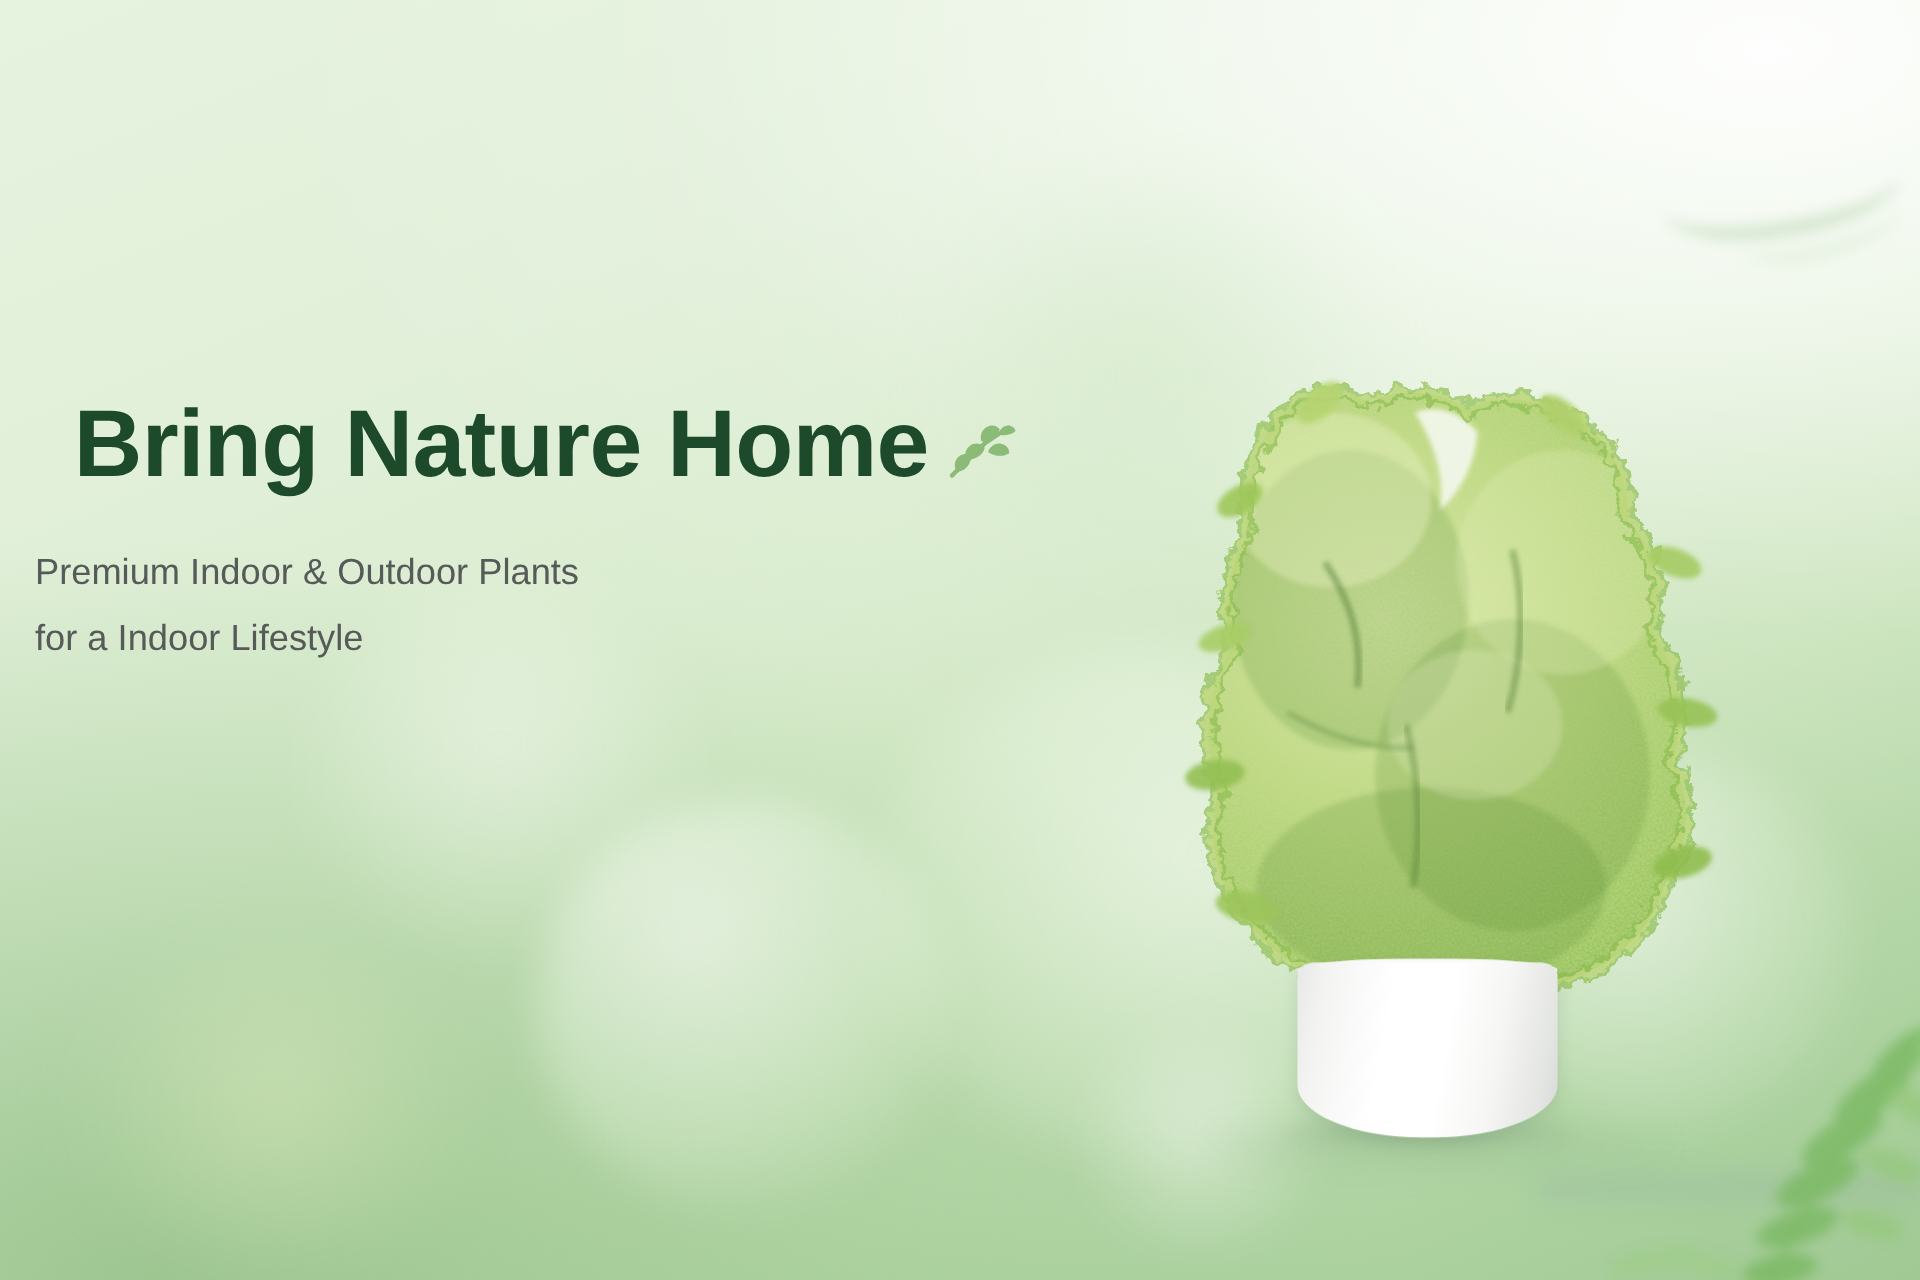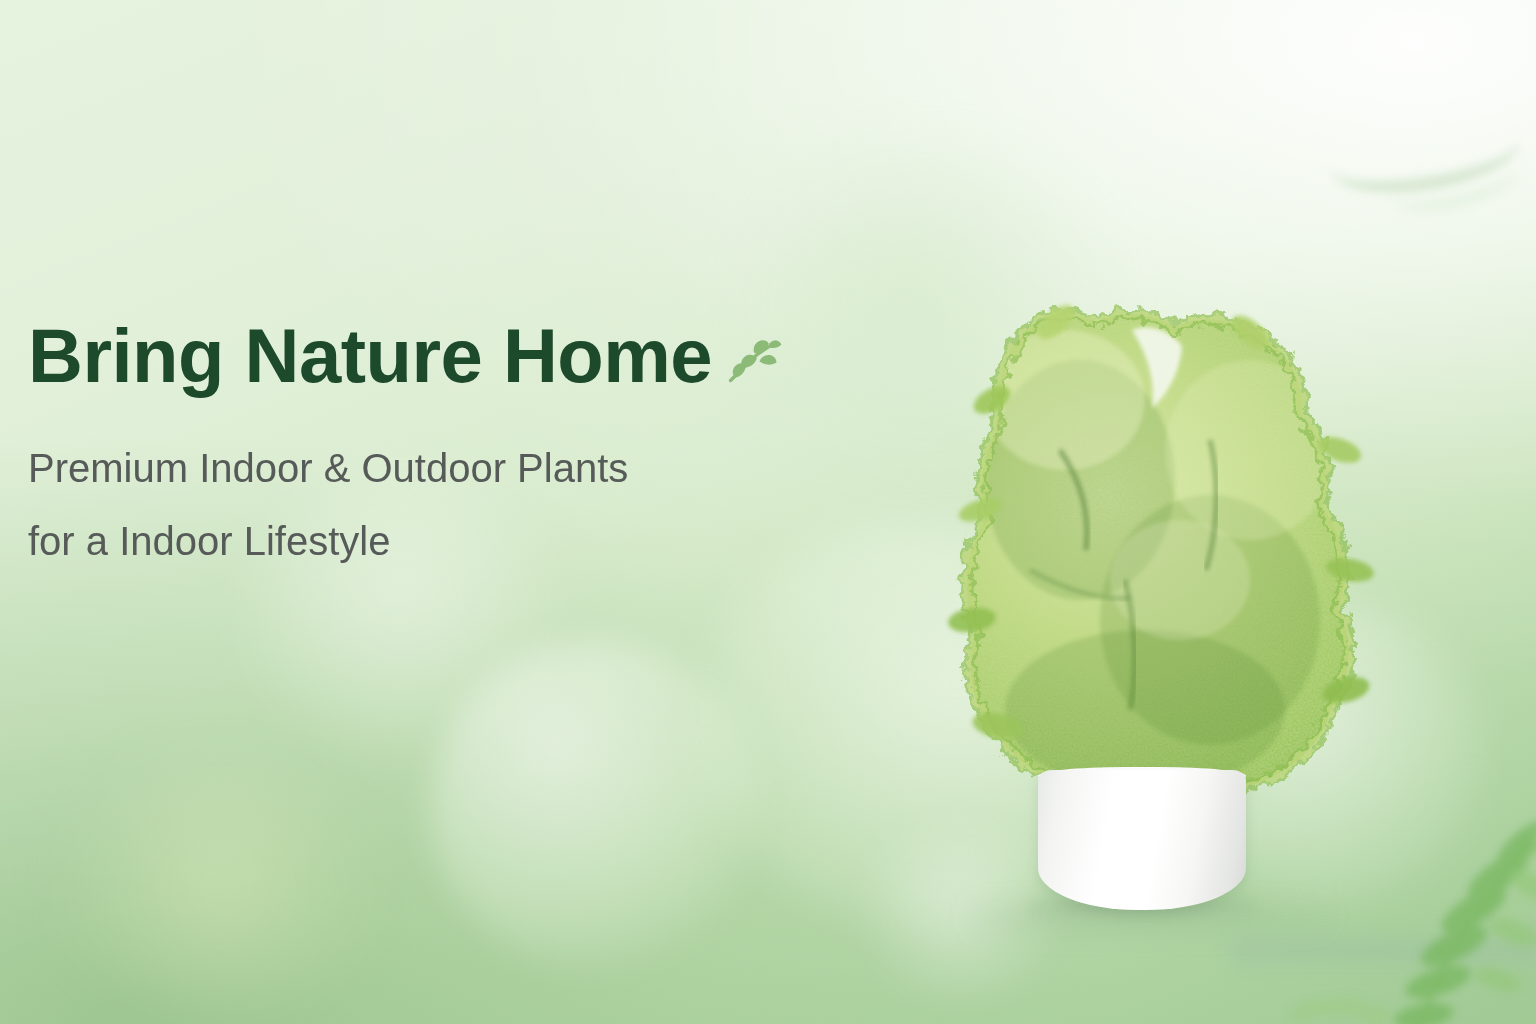--- a/index.html
+++ b/index.html
@@ -77,36 +77,36 @@
   #fern-deco-2 {
     position:absolute; right:-80px; bottom:40px;
     width:230px; height:220px;
     filter:blur(7px);
     opacity:0.55;
   }
 
   
   #copy { position:absolute; left:28px; top:318px; width:840px; }
 
-  #headline-row { display:flex; align-items:flex-end; gap:14px; }
+  #headline-row { display:flex; align-items:flex-end; gap:14px;margin-left:31px; }
 
   #headline {
     font-size:76px;
     font-weight:bold;
     letter-spacing:-0.5px;
     color:#1e4a2c;
     line-height:1.0;
     white-space:nowrap;
   }
 
   #leaf-sprig { width:58px; height:58px; margin-bottom:6px; flex:0 0 auto; }
 
   #subtitle {
     margin-top:38px;
-    font-size:40px;
+    font-size:29px;
     line-height:1.82;
     color:#565a58;
     font-weight:normal;
   }
   #subtitle div { white-space:nowrap; }
 
   
   #plant { position:absolute; left:880px; top:150px; width:540px; height:790px; }
 
   #foliage-canvas { position:absolute; left:0; top:0; width:540px; height:680px; }

